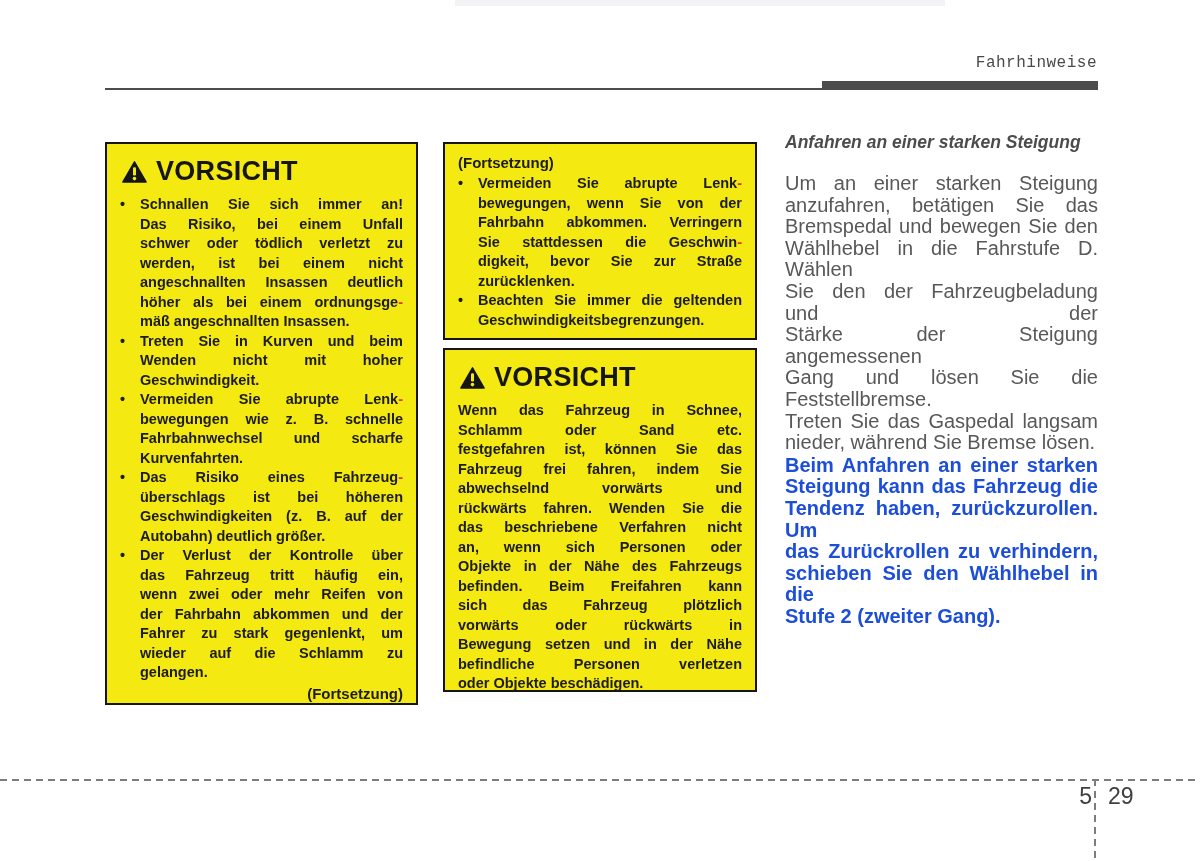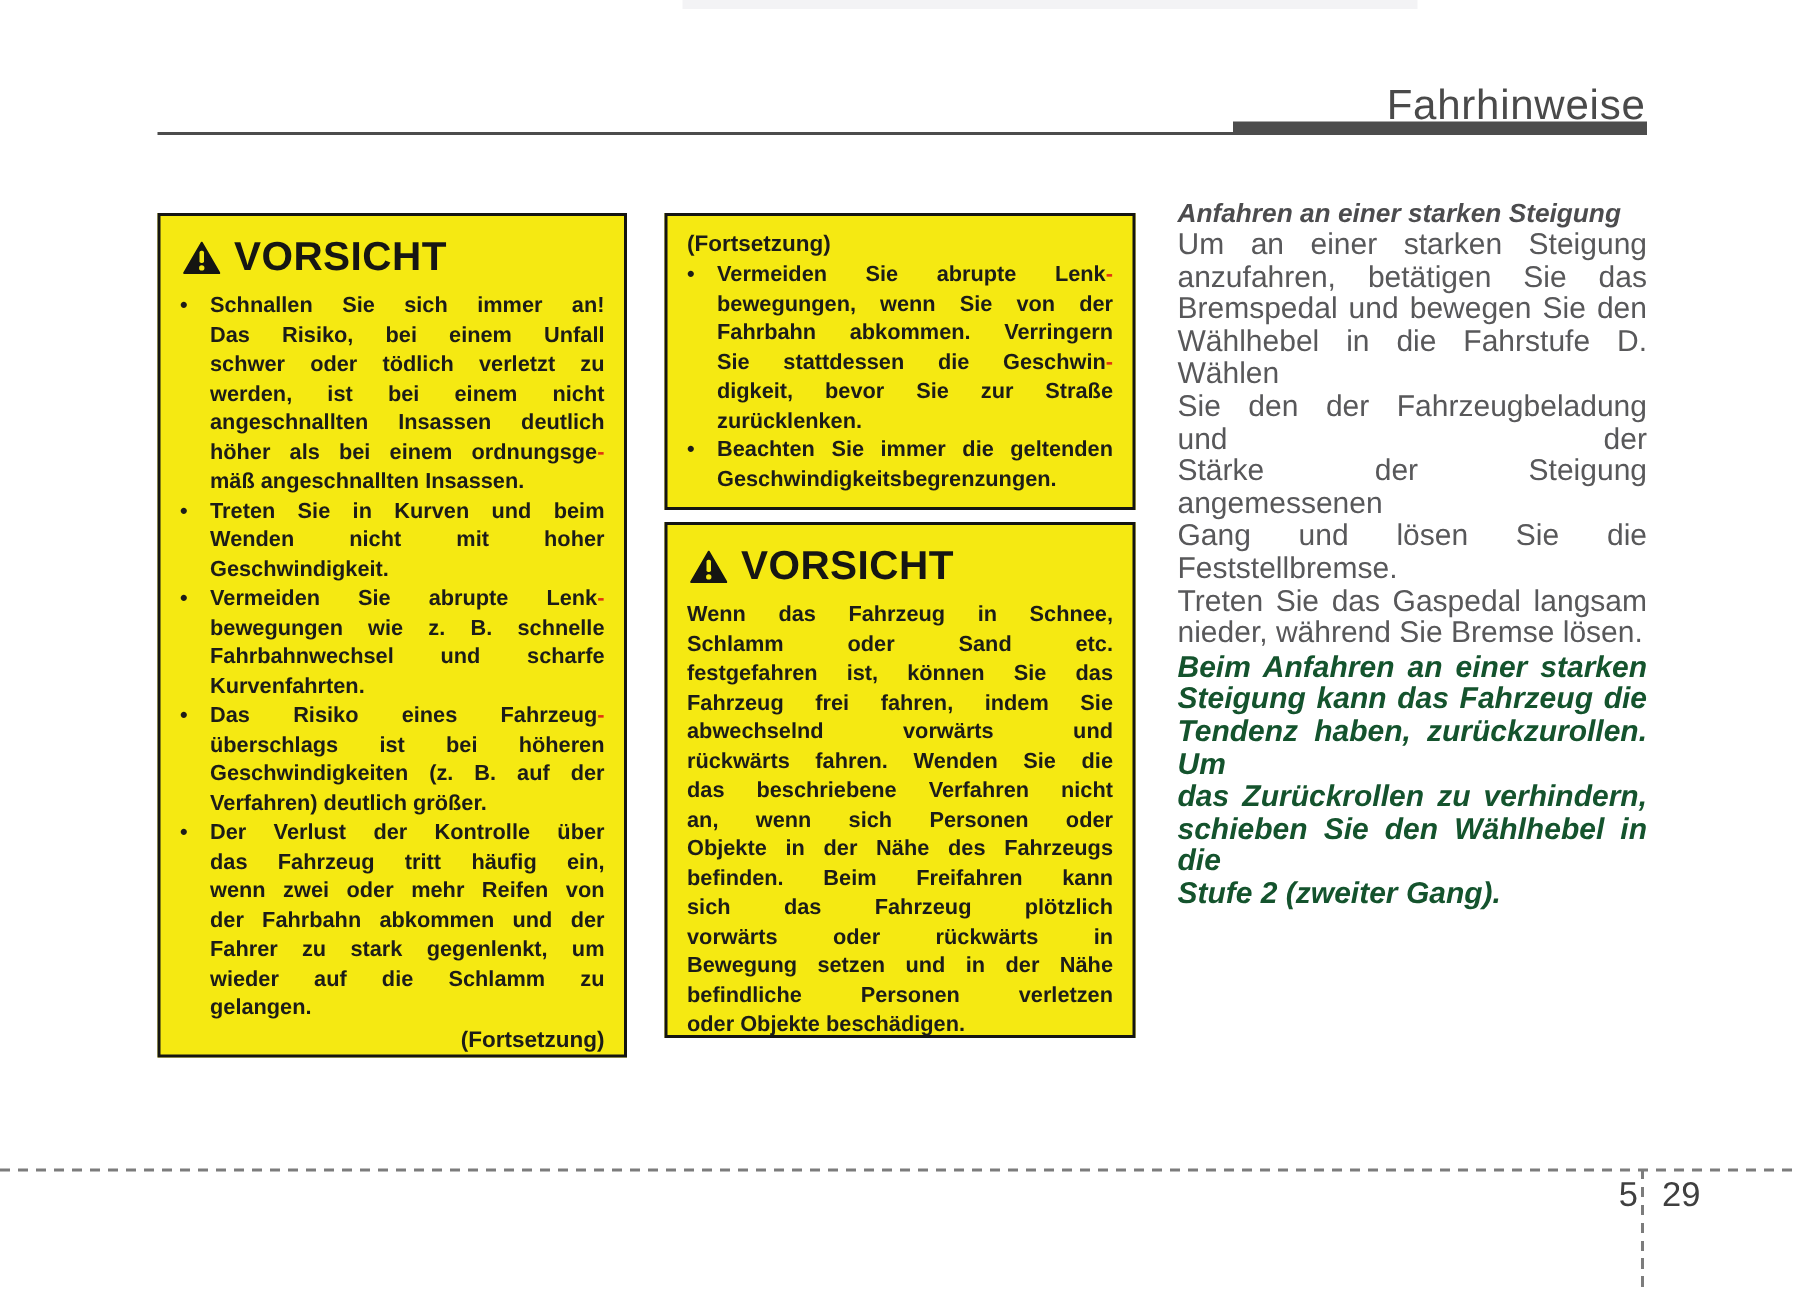--- a/index.html
+++ b/index.html
@@ -3,21 +3,21 @@
 <meta charset="utf-8">
 <style>
   html,body{margin:0;padding:0;}
   body{
     width:1200px;height:861px;position:relative;background:#ffffff;
     font-family:"Liberation Sans", sans-serif;overflow:hidden;
   }
   .top-strip{position:absolute;left:455px;top:0;width:490px;height:6px;background:#f3f3f5;}
   .header-title{
     position:absolute;top:54px;right:103px;
-    font-family:Liberation Sans, sans-serif;font-size:28px;color:#4a4a4a;letter-spacing:.5px;
+    font-family:Liberation Mono, monospace;font-size:16px;color:#4a4a4a;letter-spacing:.5px;
   }
   .rule-thin{position:absolute;left:105px;top:88px;width:719px;height:2px;background:#4c4c4c;}
   .rule-thick{position:absolute;left:822px;top:81px;width:276px;height:9px;background:#4c4c4c;}
 
   .warnbox{
     position:absolute;box-sizing:border-box;
     background:var(--warning-bg,#f5e912);
     border:2.5px solid #151512;
     padding:9px 13px 8px 13px;
   }
@@ -38,25 +38,25 @@
 
   .bullet{display:flex;}
   .bullet .dot{flex:0 0 20px;width:20px;font-weight:bold;font-size:14.5px;line-height:19.5px;color:#1c1c18;}
   .bullet .btext{flex:1;min-width:0;}
 
   .cont-note-top{font-weight:bold;font-size:15px;line-height:20px;color:#1c1c18;margin-bottom:1px;}
   .cont-note-bottom{font-weight:bold;font-size:15px;line-height:20px;color:#1c1c18;text-align:right;margin-top:1px;}
 
   .article{position:absolute;left:785px;top:131px;width:313px;}
   .article-heading{
-    font-weight:bold;font-style:italic;font-size:17.5px;line-height:22px;color:#4c4c4e;margin-bottom:0;
+    font-weight:bold;font-style:italic;font-size:17.5px;line-height:22px;color:#4c4c4e;margin-bottom:20px;
   }
   .para{margin:0 0 1px 0;}
   .para .tline{font-weight:normal;font-size:20px;line-height:21.6px;color:#58585a;}
-  .para.bold .tline{font-weight:bold;color:#14532d;font-style:italic;}
+  .para.bold .tline{font-weight:bold;color:#1d4ed8;}
 
   .footer-dash-h{
     position:absolute;left:0;top:779px;width:1200px;height:2px;
     background:repeating-linear-gradient(90deg,#7c7c7c 0 7px,transparent 7px 12px);
   }
   .footer-dash-v{
     position:absolute;left:1094px;top:779px;width:2px;height:82px;
     background:repeating-linear-gradient(180deg,#7c7c7c 0 7px,transparent 7px 12px);
   }
   .pagenum{
@@ -113,21 +113,21 @@
           <div class="tline">Fahrbahnwechsel und scharfe</div>
           <div class="tline last">Kurvenfahrten.</div>
         </div>
       </div>
       <div class="bullet">
         <span class="dot">•</span>
         <div class="btext">
           <div class="tline">Das Risiko eines Fahrzeug<span class="rh">-</span></div>
           <div class="tline">überschlags ist bei höheren</div>
           <div class="tline">Geschwindigkeiten (z. B. auf der</div>
-          <div class="tline last">Verfahren) deutlich größer.</div>
+          <div class="tline last">Autobahn) deutlich größer.</div>
         </div>
       </div>
       <div class="bullet">
         <span class="dot">•</span>
         <div class="btext">
           <div class="tline">Der Verlust der Kontrolle über</div>
           <div class="tline">das Fahrzeug tritt häufig ein,</div>
           <div class="tline">wenn zwei oder mehr Reifen von</div>
           <div class="tline">der Fahrbahn abkommen und der</div>
           <div class="tline">Fahrer zu stark gegenlenkt, um</div>

